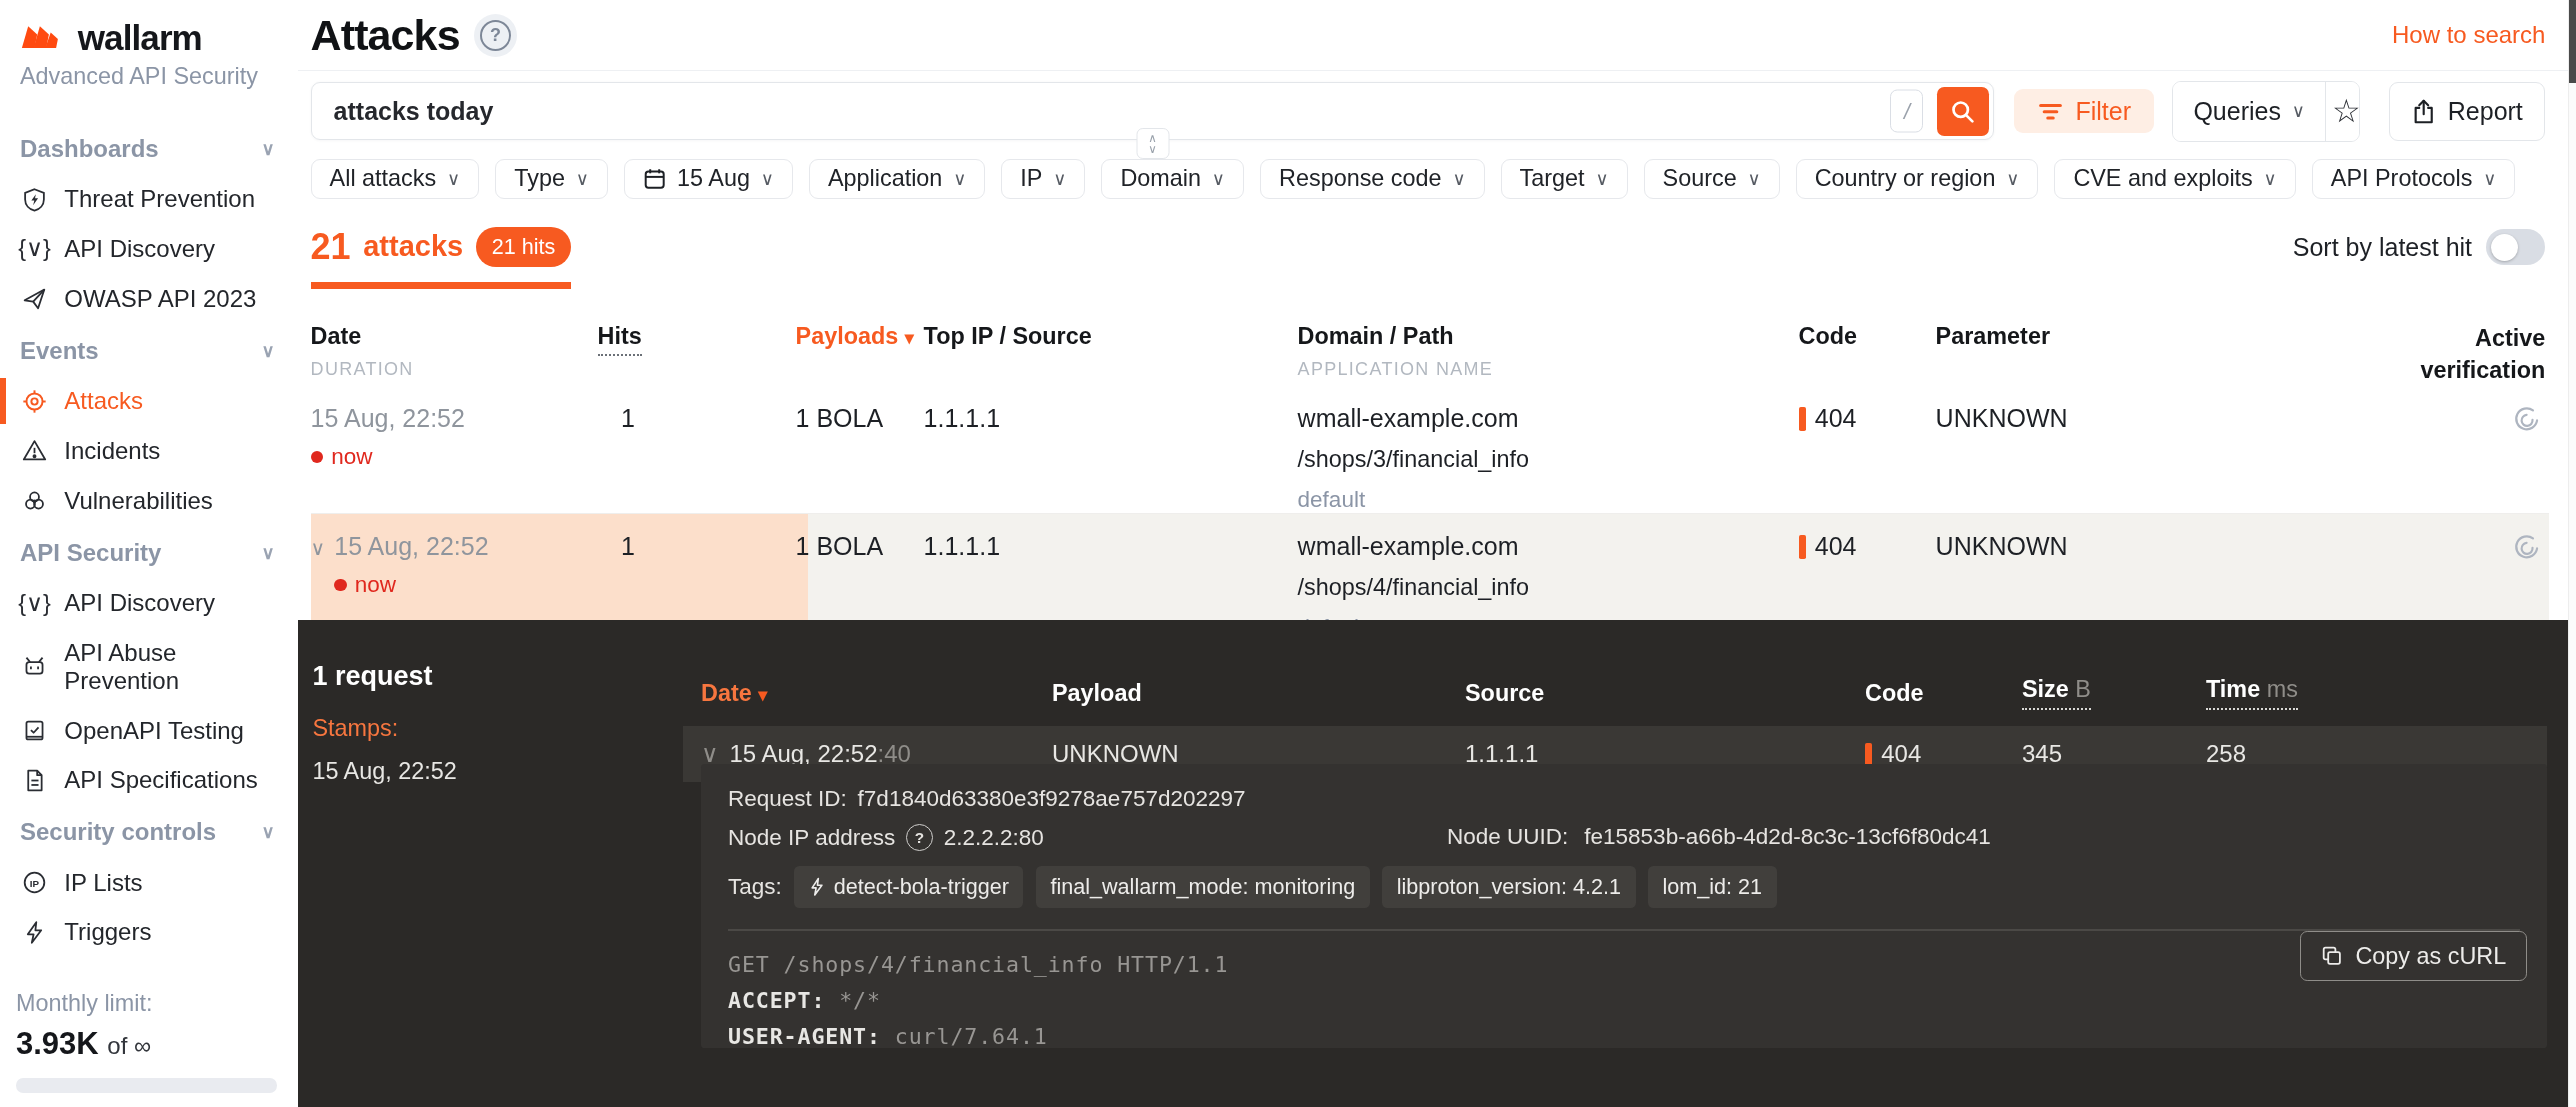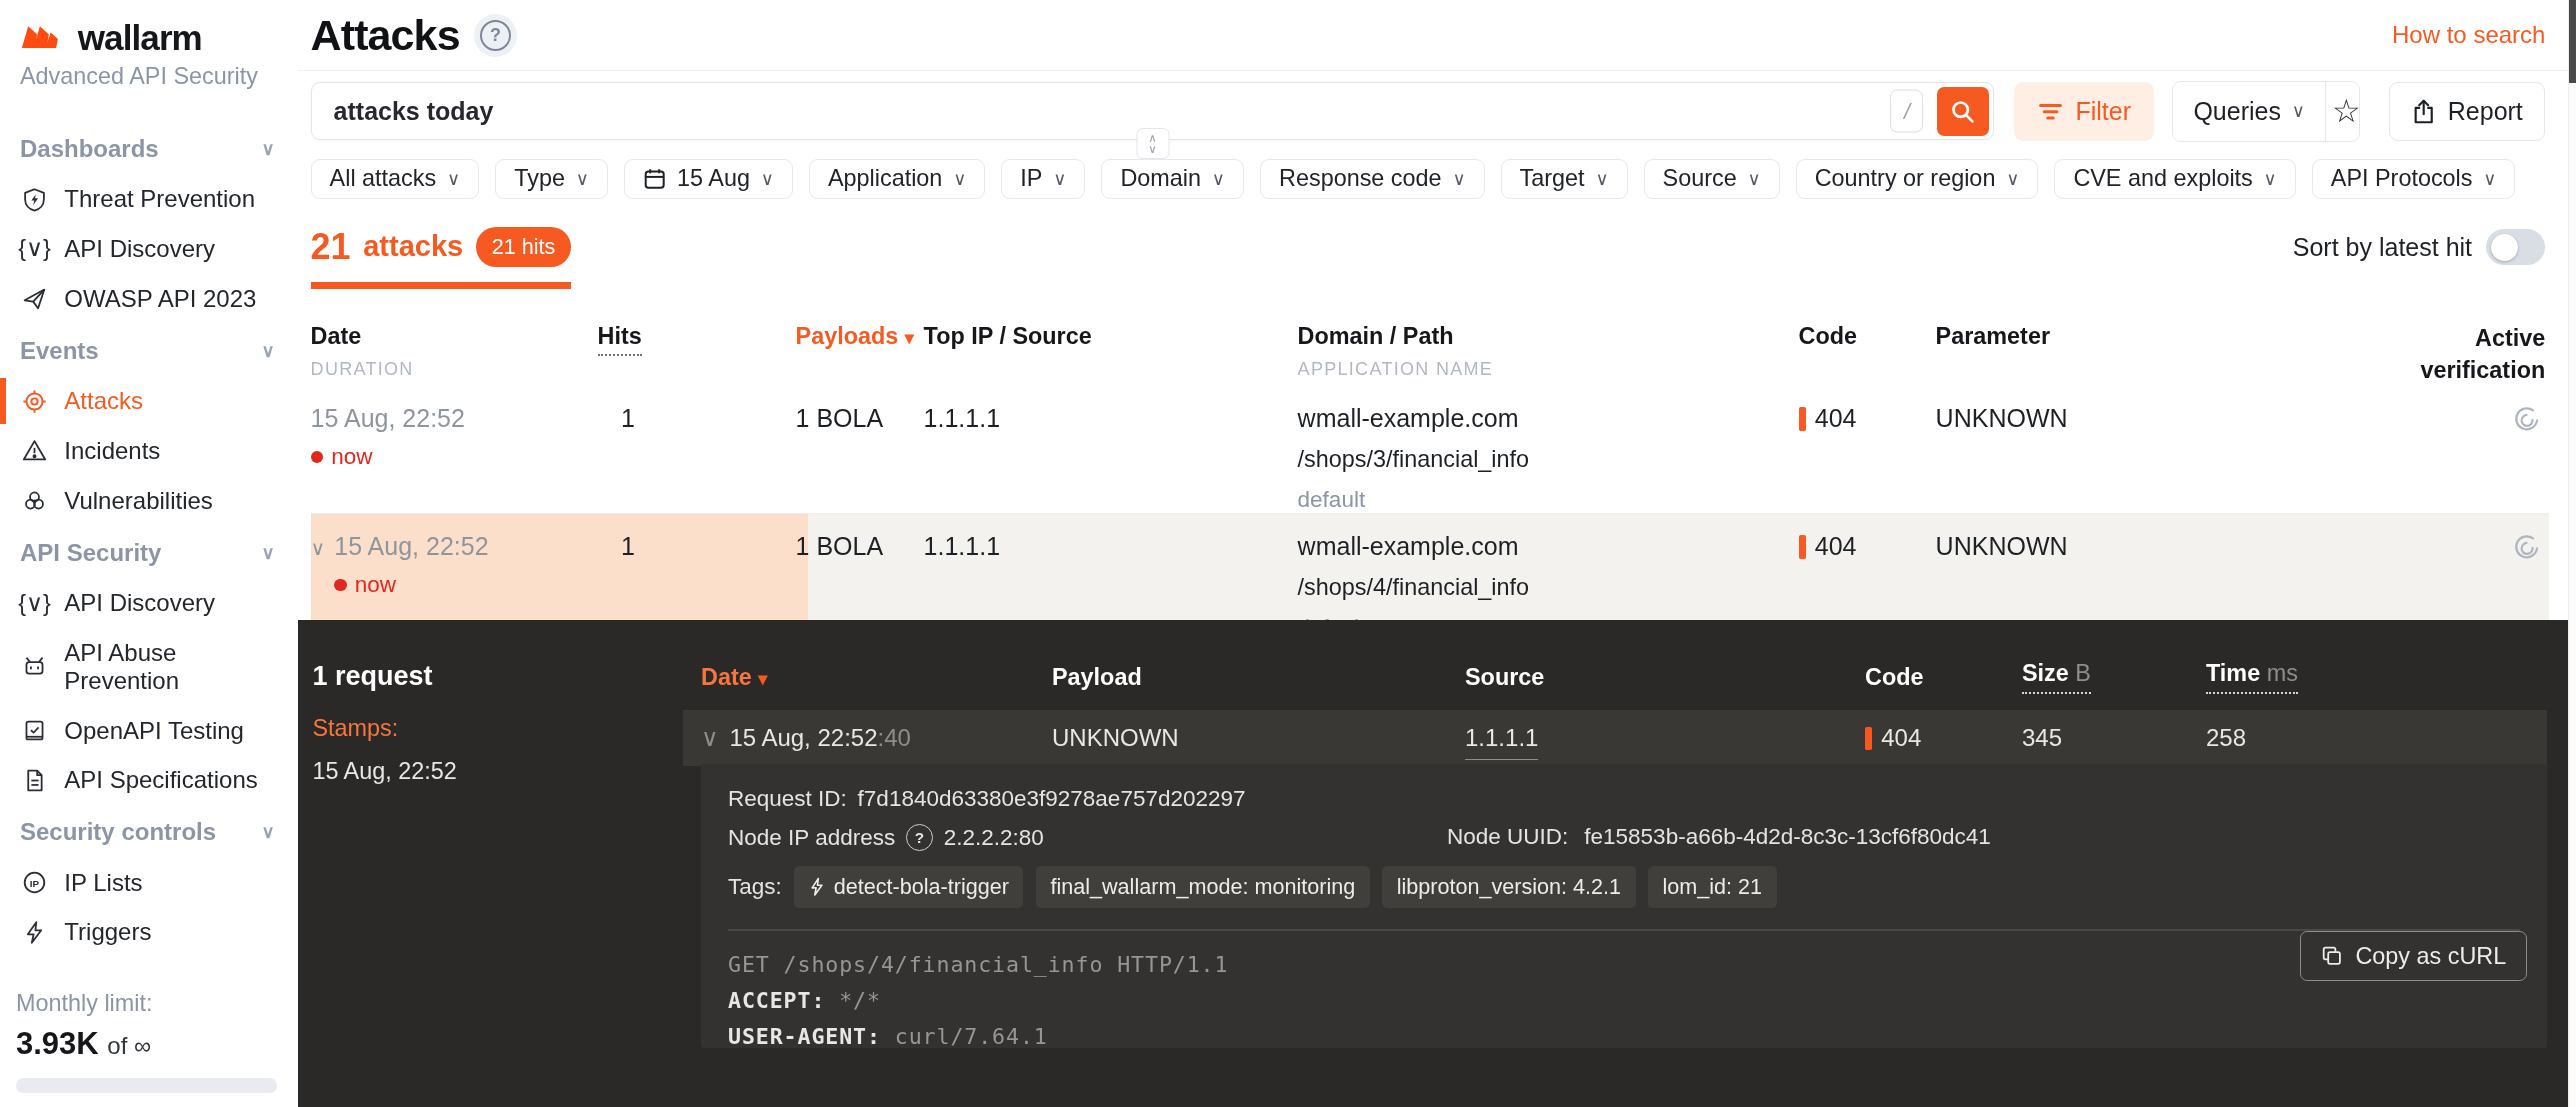--- a/index.html
+++ b/index.html
@@ -42,21 +42,21 @@
   .search-box{position:relative;width:1742px;height:56px;border:1.8px solid #e3e6ea;border-radius:9px;
               display:flex;align-items:center;padding:0 117px 0 20px;box-shadow:0 0.9px 2.7px rgba(20,30,40,.04);}
   .search-input{border:none;outline:none;font-family:inherit;font-size:25px;font-weight:600;color:#26282d;width:100%;background:transparent;}
   .slash-key{position:absolute;right:70px;top:50%;transform:translateY(-50%);width:31px;height:41px;border:1.8px solid #dadee5;
              border-radius:7.2px;color:#9aa1ab;font-size:21.6px;display:flex;align-items:center;justify-content:center;font-style:italic;}
   .search-btn{position:absolute;right:4.5px;top:3.6px;bottom:3.6px;width:52px;background:#f75a20;border:none;border-radius:7.2px;
               display:flex;align-items:center;justify-content:center;cursor:pointer;}
   .search-expand{position:absolute;left:50%;bottom:-20px;transform:translateX(-50%);width:31px;height:29px;background:#fff;
                  border:1.8px solid #e3e6ea;border-radius:6.3px;color:#98a0aa;font-size:11.7px;line-height:10.8px;
                  display:flex;flex-direction:column;align-items:center;justify-content:center;}
-  .btn-filter{height:59px;padding:0 23.4px;background:#feeee4;border:none;border-radius:9px;color:#f75a20;font-size:25px;
+  .btn-filter{height:44px;padding:0 23.4px;background:#feeee4;border:none;border-radius:9px;color:#f75a20;font-size:25px;
               display:flex;align-items:center;gap:12.6px;margin-left:20px;cursor:pointer;font-family:inherit;}
   .btn-group{display:flex;height:59px;border:1.8px solid #e3e6ea;border-radius:9px;overflow:hidden;margin-left:18px;background:#fff;}
   .btn-queries{padding:0 20px;display:flex;align-items:center;gap:10.8px;font-size:25px;color:#1d2025;background:#fff;border:none;font-family:inherit;cursor:pointer;}
   .btn-star{width:58px;border:none;border-left:1.8px solid #e3e6ea;background:#fff;display:flex;align-items:center;justify-content:center;cursor:pointer;}
   .star-glyph{font-size:32px;color:#2b2e34;}
   .btn-report{height:59px;border:1.8px solid #e3e6ea;border-radius:9px;padding:0 21.6px;display:flex;align-items:center;gap:12.6px;
               font-size:25px;color:#1d2025;background:#fff;margin-left:29px;font-family:inherit;cursor:pointer;}
   .chev{color:#565b63;font-size:18px;}
 
   .chips-row{display:flex;gap:16px;margin:18px 23.4px 0 12.6px;}
@@ -99,21 +99,21 @@
   .code-bar{width:7.2px;height:23.4px;border-radius:1.8px;background:#f75a20;display:inline-block;}
   .verify-cell{display:flex;justify-content:flex-end;padding-right:5.4px;}
   .rowchev{color:#8f959d;font-size:20px;margin-top:3.6px;}
 
   
   .detail{position:absolute;left:0;right:0;top:620px;bottom:0;background:#2b2927;color:#edecea;}
   .d-left{position:absolute;left:14.4px;top:41px;width:378px;}
   .d-count{font-size:27px;font-weight:700;color:#fff;}
   .d-stamps{font-size:23.4px;color:#f7763f;margin-top:23.4px;}
   .d-stamp{font-size:23.4px;color:#e8e7e4;margin-top:16px;}
-  .d-table{position:absolute;left:403px;right:21.6px;top:40px;}
+  .d-table{position:absolute;left:403px;right:21.6px;top:56px;}
   .d-grid{display:grid;grid-template-columns:351px 413px 400px 157px 184px 1fr;align-items:center;}
   .dth{font-size:23.4px;font-weight:700;color:#fff;}
   .dth .unit{color:#8f8d89;font-weight:400;}
   .dth-date{color:#f7763f;cursor:pointer;}
   .dash-ul{display:inline-block;border-bottom:2.7px dotted #d9d8d5;padding-bottom:5.4px;}
   .d-row{margin-top:16px;margin-left:-18px;padding-left:18px;height:56px;background:#3a3835;font-size:24px;color:#e8e7e4;}
   .d-row .muted{color:#8f8d89;}
   .d-date{display:flex;align-items:center;gap:10.8px;}
   .src-underline{border-bottom:1.8px solid #8f8d89;padding-bottom:7.2px;}
   .d-card{position:absolute;left:403px;right:21.6px;top:144px;bottom:59px;background:#343230;border-radius:3.6px;

